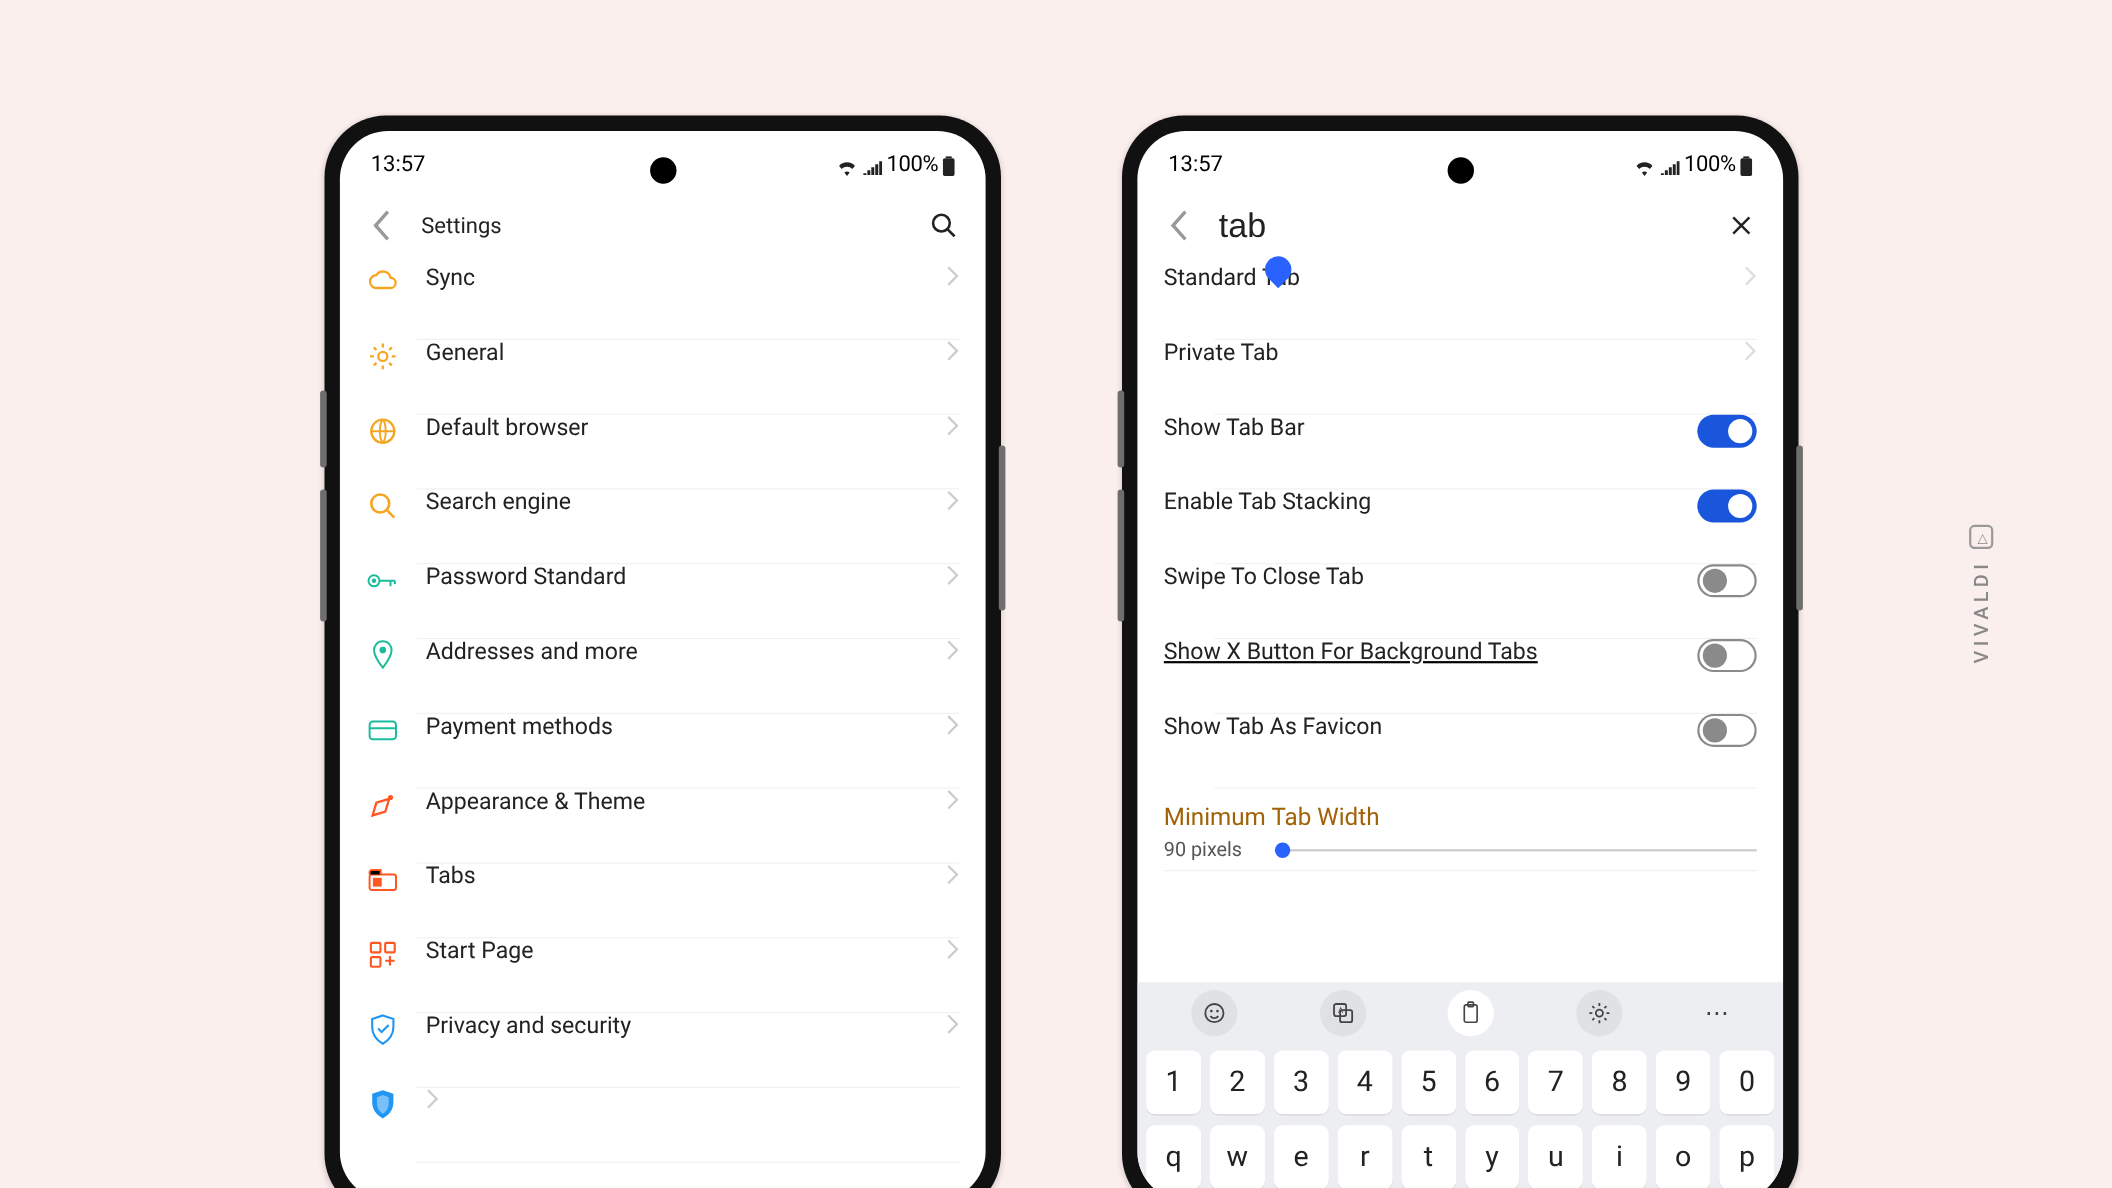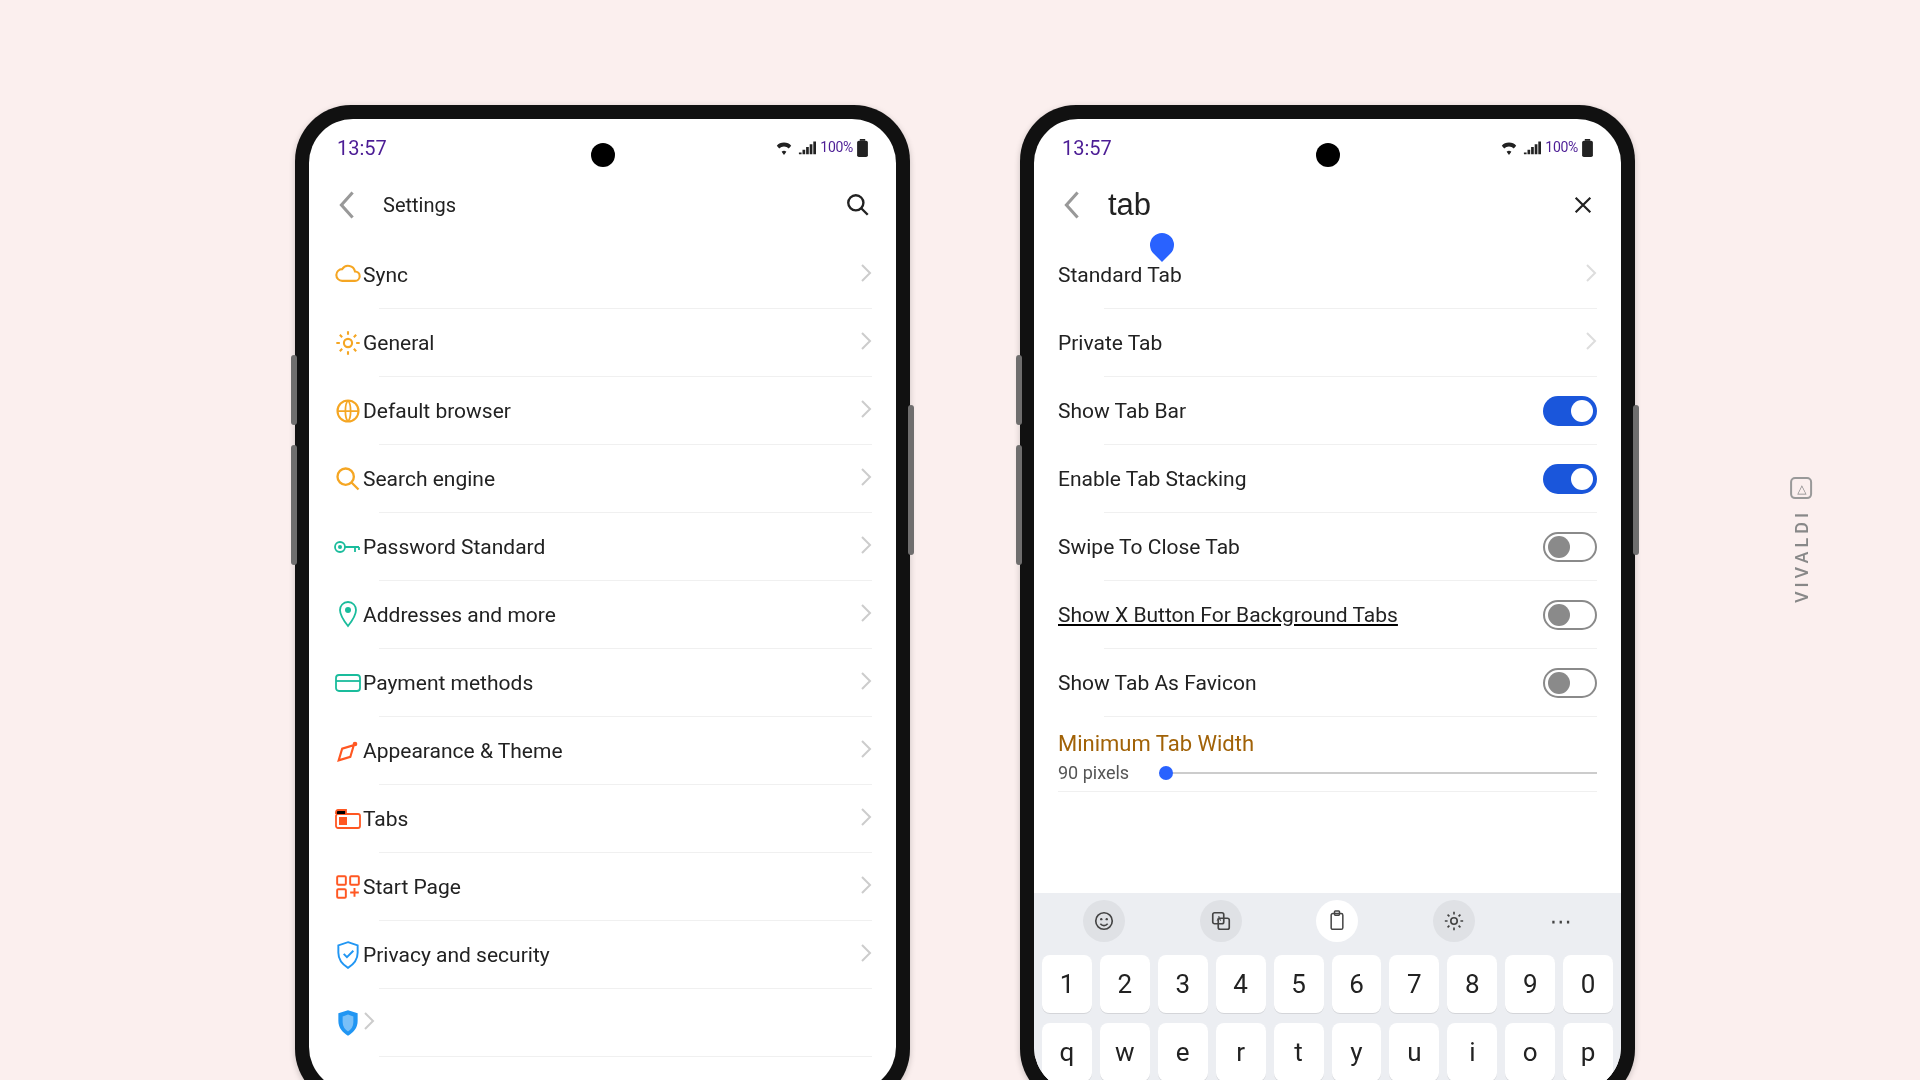--- a/index.html
+++ b/index.html
@@ -50,23 +50,23 @@
     border-radius: 50%;
     z-index: 10;
   }
   .status-bar {
     height: 50px;
     display: flex;
     align-items: center;
     justify-content: space-between;
     padding: 8px 28px 0 28px;
     font-size: 20px;
-    color: #4c1d95;
-  }
-  .status-right { display:flex; align-items:flex-start; gap:4px; font-size:14px; letter-spacing:-.3px; }
+    color: #000000;
+  }
+  .status-right { display:flex; align-items:flex-end; gap:4px; font-size:20px; letter-spacing:-.3px; }
   .wifi-icon, .signal-icon, .battery-icon { display:inline-flex; align-items:center; }
   .header {
     height: 72px;
     display: flex;
     align-items: center;
     padding: 0 20px;
     gap: 18px;
   }
   .back-btn {
     width: 36px; height:36px;
@@ -88,22 +88,23 @@
     position:absolute;
     width:24px;height:24px;
     background:#2962ff;
     border-radius:50% 50% 50% 0;
     transform: rotate(-45deg);
     left:42px; top:46px;
   }
   .list { flex:1; overflow:hidden; padding: 0 24px; }
   .list-row {
     display:flex;
-    align-items:center;
+    align-items:flex-start;
     height: 68px;
+    gap: 24px;
     border-bottom: 1px solid #f0f0f0;
     margin-left: 46px;
   }
   .list-row .icon-slot {
     width: 30px; height:30px;
     margin-left:-46px;
     display:flex;align-items:center;justify-content:center;
   }
   .list-row .label { flex:1; font-size:21px; color:#222; }
   .chevron { color:#ccc; }

